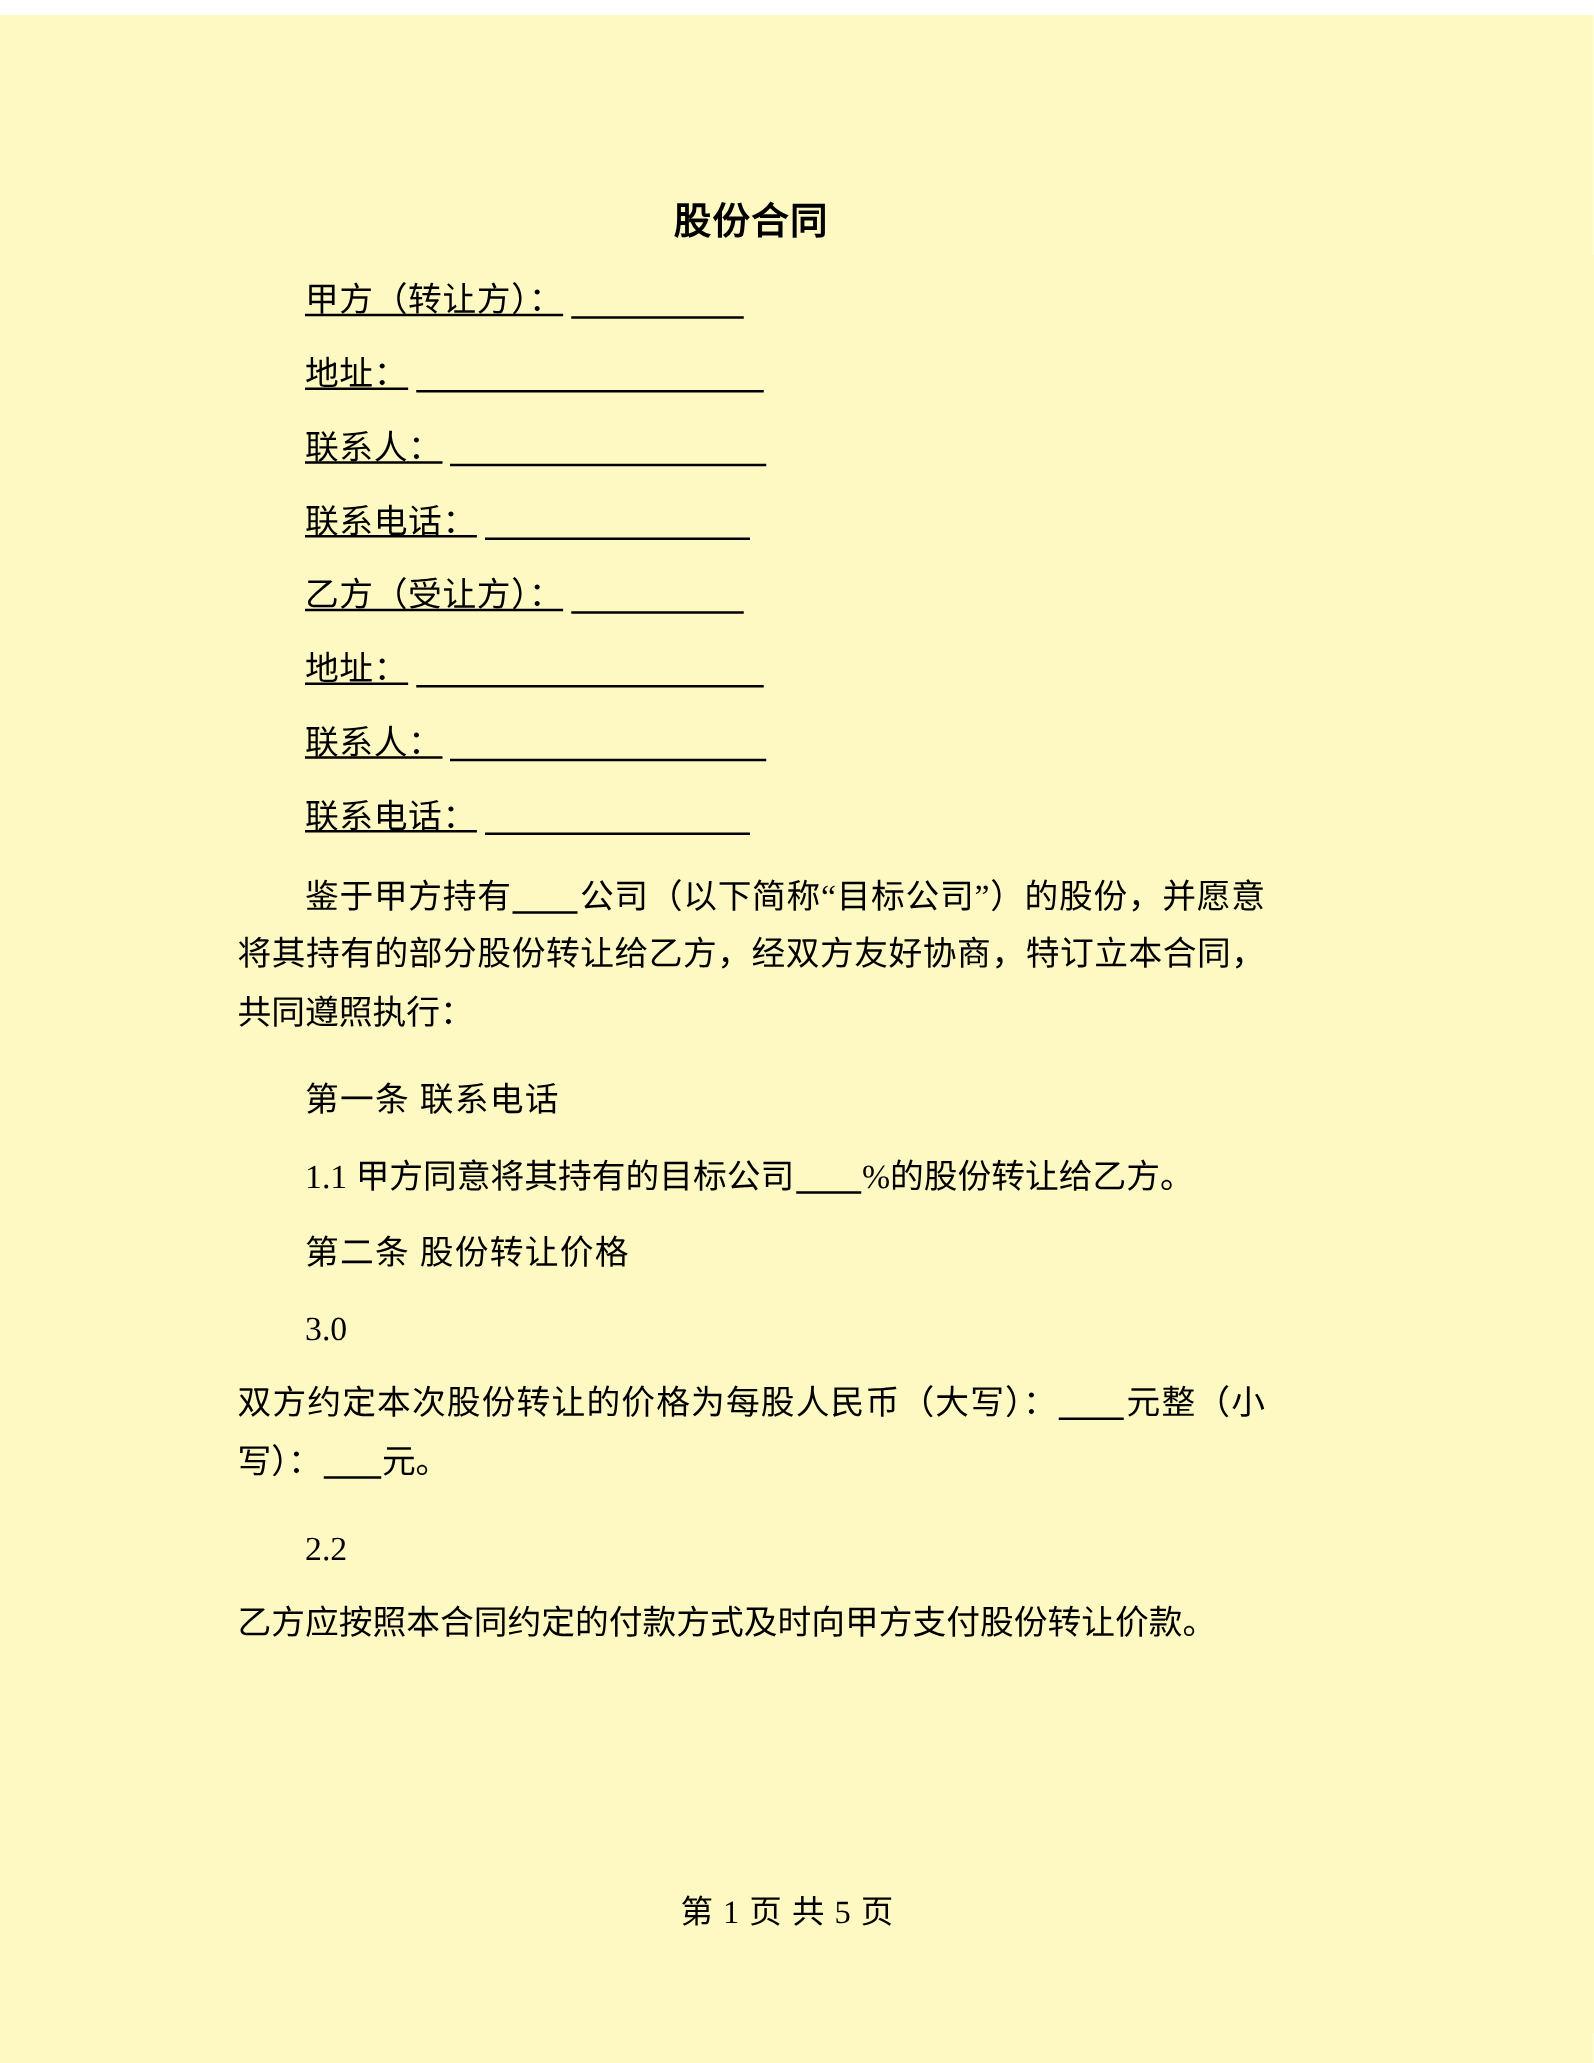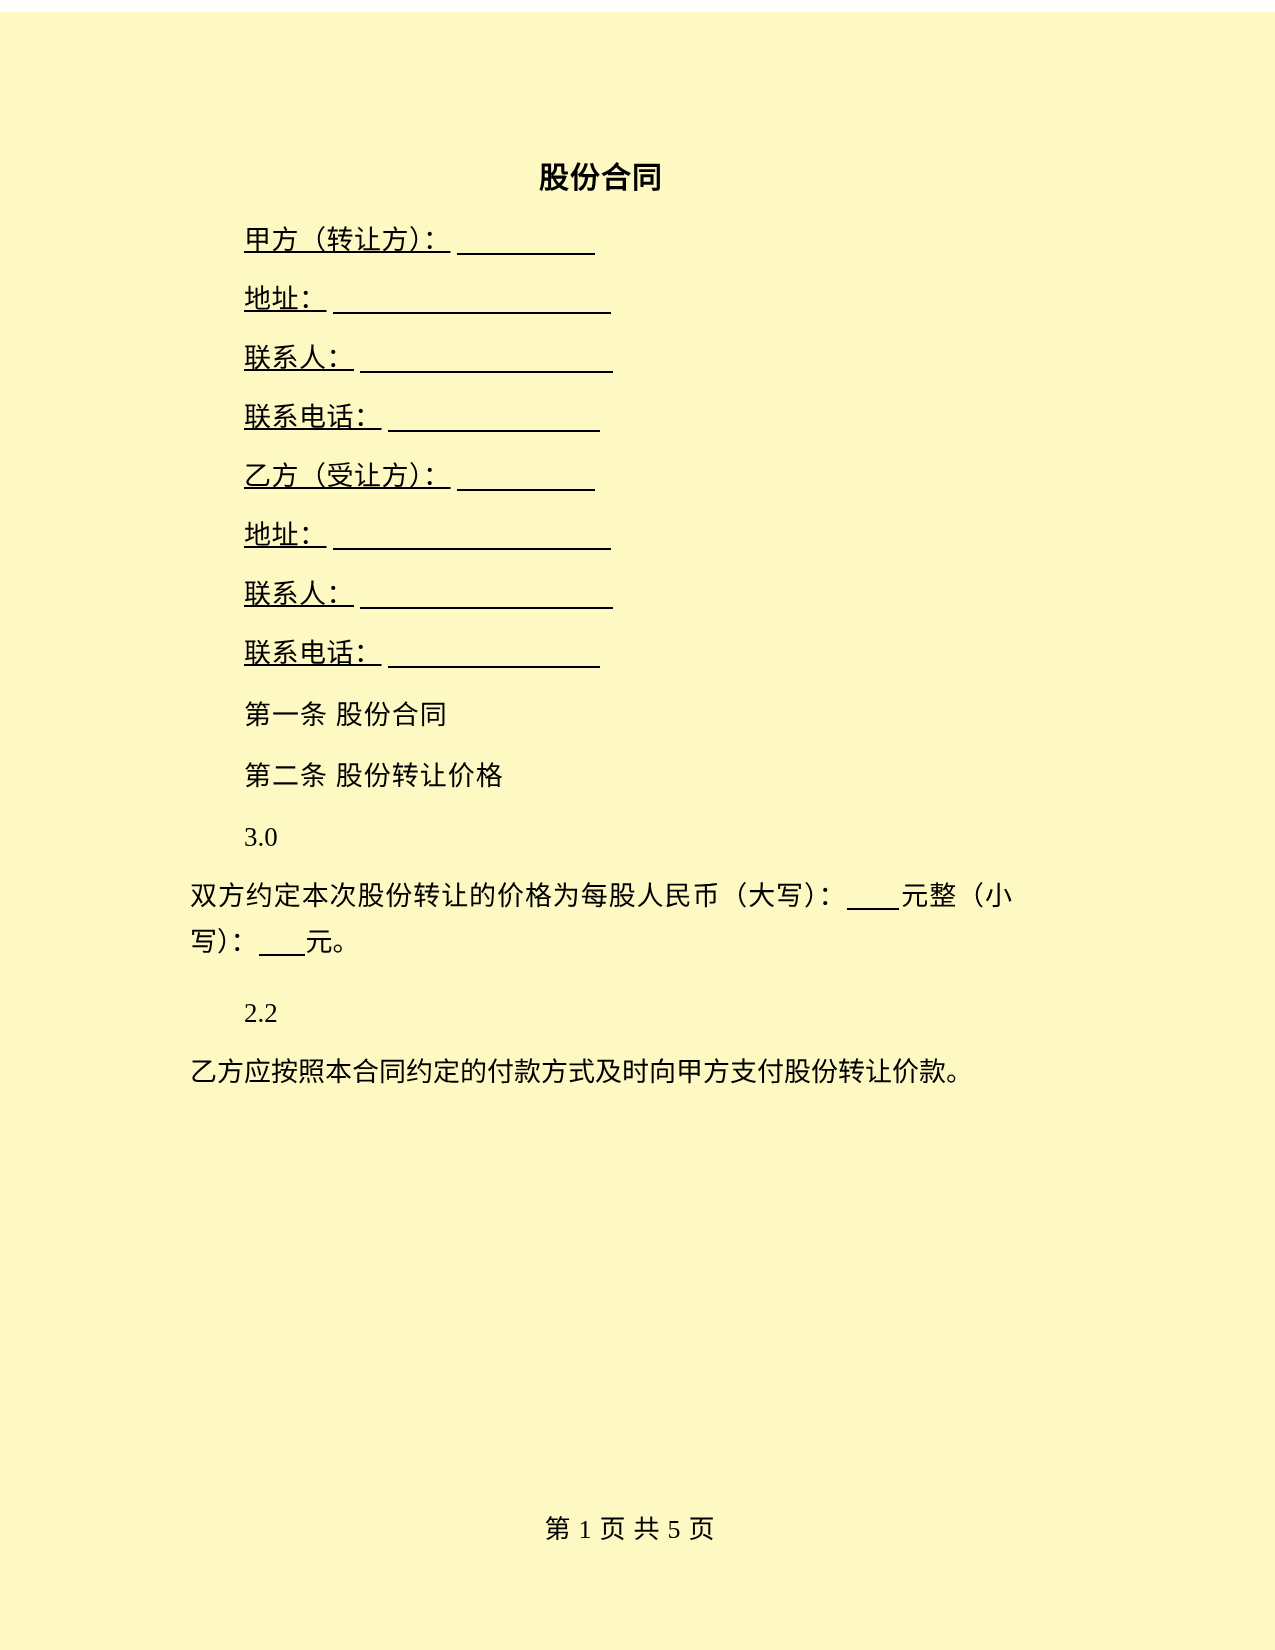--- a/index.html
+++ b/index.html
@@ -152,23 +152,25 @@
     </p>
 
     <p class="party-line">
       <span class="label">联系人：</span><span class="rule w-med"></span>
     </p>
 
     <p class="party-line">
       <span class="label">联系电话：</span><span class="rule w-phone"></span>
     </p>
 
+    <p class="body-para"><span>鉴于甲方持有</span><span class="blank"></span><span>公司（以下简称“目标公司”）的股份，并愿意将其持有的部分股份转让给乙方，经双方友好协商，特订立本合同，共同遵照执行：</span></p>
 
-    <p class="clause-head">第一条 股份合同</p>
+    <p class="clause-head">第一条 联系电话</p>
 
+    <p class="clause-line"><span>1.1 甲方同意将其持有的目标公司</span><span class="blank"></span><span>%的股份转让给乙方。</span></p>
 
 
     <p class="clause-head">第二条 股份转让价格</p>
 
     <p class="clause-num">3.0</p>
 
     <p class="clause-body"><span>双方约定本次股份转让的价格为每股人民币（大写）：</span><span class="blank"></span><span>元整（小写）：</span><span class="blank sm"></span><span>元。</span></p>
 
     <p class="clause-num">2.2</p>
 

